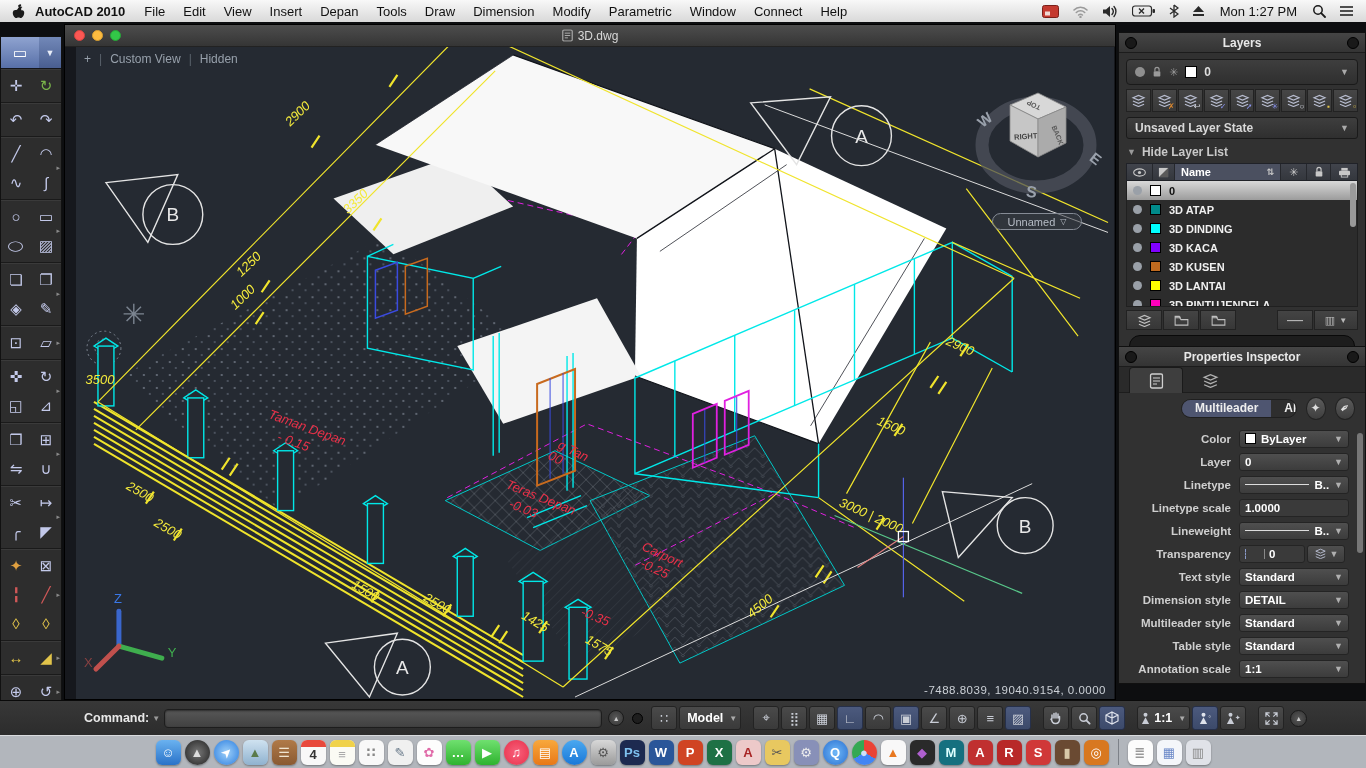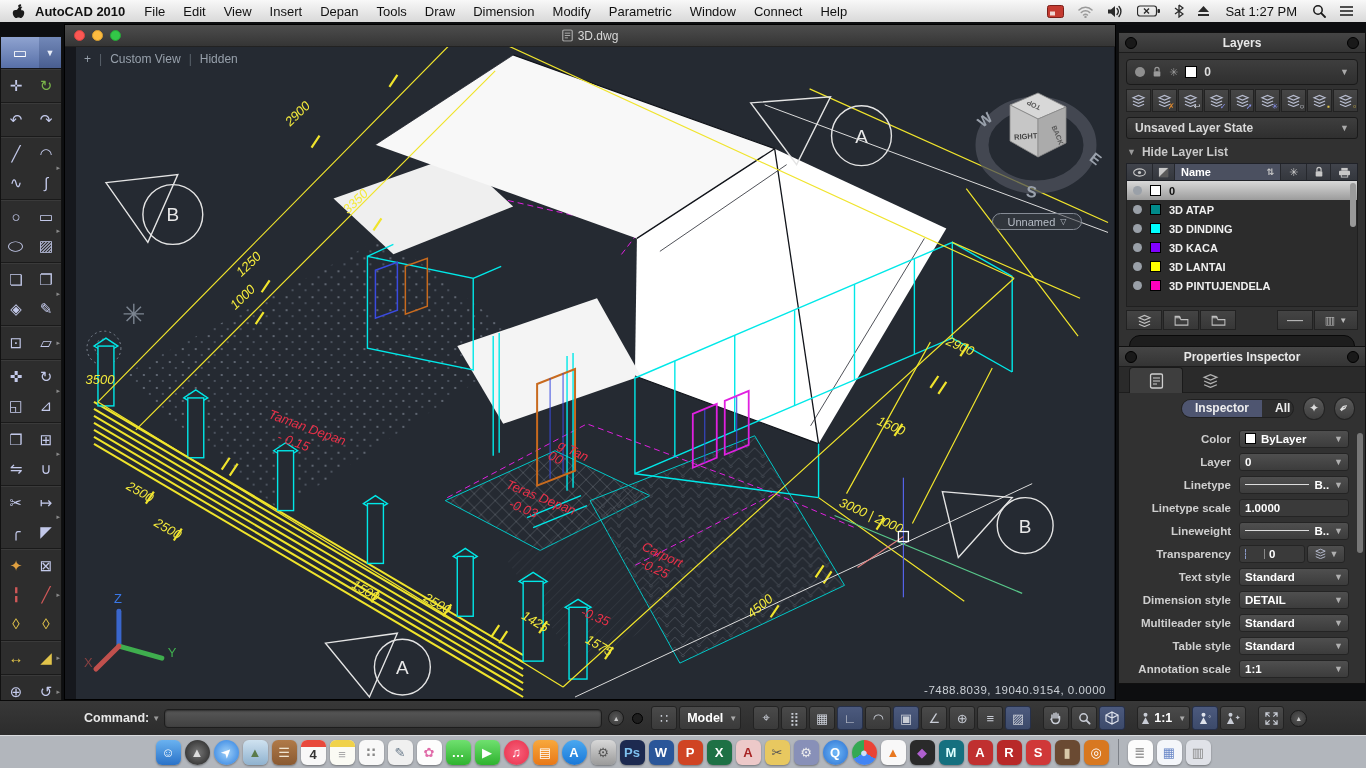--- a/index.html
+++ b/index.html
@@ -297,21 +297,21 @@
       <svg width="10" height="14" viewBox="0 0 10 14">
           <path d="M5 1 V13 L9 10 L1 4 M5 1 L9 4 L1 10" fill="none" stroke="#2a2a2a" stroke-width="1.3"></path>
         </svg>
     </span>
     <span class="sicon">
       <svg width="13" height="12" viewBox="0 0 13 12">
           <path d="M6.5 1 L12 7 H1 Z" fill="#2a2a2a"></path>
           <rect x="1" y="9" width="11" height="2" fill="#2a2a2a"></rect>
         </svg>
     </span>
-    <span class="clock">Sat 1:27 PM</span>
+    <span class="clock">Mon 1:27 PM</span>
     <span class="sicon">
       <svg width="14" height="14" viewBox="0 0 14 14">
           <circle cx="6" cy="6" r="4.2" fill="none" stroke="#1a1a1a" stroke-width="1.5"></circle>
           <path d="M9.2 9.2 L13 13" stroke="#1a1a1a" stroke-width="1.8" stroke-linecap="round"></path>
         </svg>
     </span>
     <span class="sicon">
       <svg width="15" height="12" viewBox="0 0 15 12">
           <path d="M1 2 h13 M1 6 h13 M1 10 h13" stroke="#1a1a1a" stroke-width="1.6"></path>
         </svg>
@@ -817,20 +817,25 @@
         <span class="sw" style="background: rgb(0, 255, 255);"></span>
         <span>3D DINDING</span>
       </div>
       <div class="lrow">
         <span class="dot"></span>
         <span class="sw" style="background: rgb(128, 0, 255);"></span>
         <span>3D KACA</span>
       </div>
       <div class="lrow">
         <span class="dot"></span>
+        <span class="sw" style="background: rgb(191, 106, 31);"></span>
+        <span>3D KUSEN</span>
+      </div>
+      <div class="lrow">
+        <span class="dot"></span>
         <span class="sw" style="background: rgb(255, 255, 0);"></span>
         <span>3D LANTAI</span>
       </div>
       <div class="lrow">
         <span class="dot"></span>
         <span class="sw" style="background: rgb(255, 0, 187);"></span>
         <span>3D PINTUJENDELA</span>
       </div>
       <div id="lscroll"></div>
   </div>
@@ -878,21 +883,21 @@
         </svg>
     </div>
     <div class="ptab">
       <svg width="17" height="15" viewBox="0 0 16 14" style="color:#b0b0b0">
           <use href="#sym-layers"></use>
         </svg>
     </div>
   </div>
   <div id="segrow">
     <div id="segpill">
-      <span class="seg on">Inspector</span>
+      <span class="seg on">Multileader</span>
       <span class="seg">All</span>
     </div>
     <span class="rbtn">✦</span>
     <span class="rbtn">
         <span style="display:inline-block;transform:rotate(-40deg)">✒</span>
       </span>
   </div>
   <div id="proprows">
       <div class="prow">
         <div class="plabel">Color</div>

